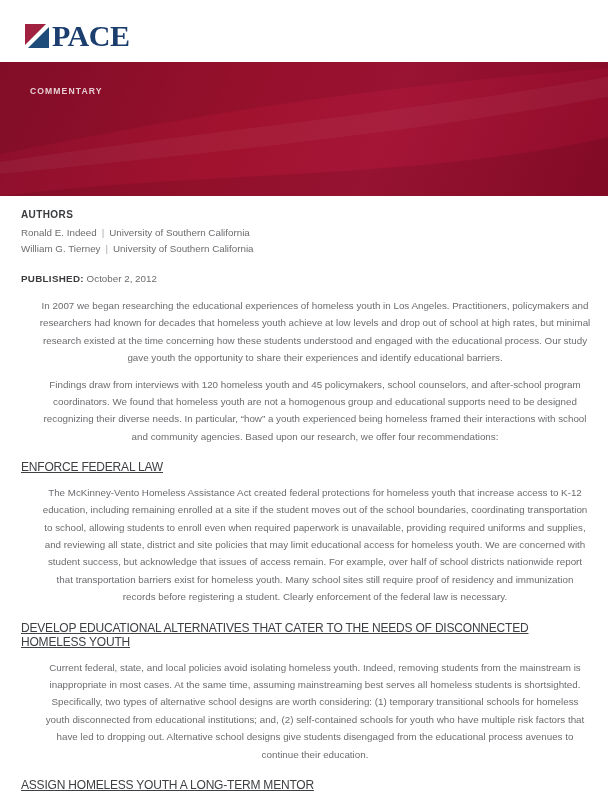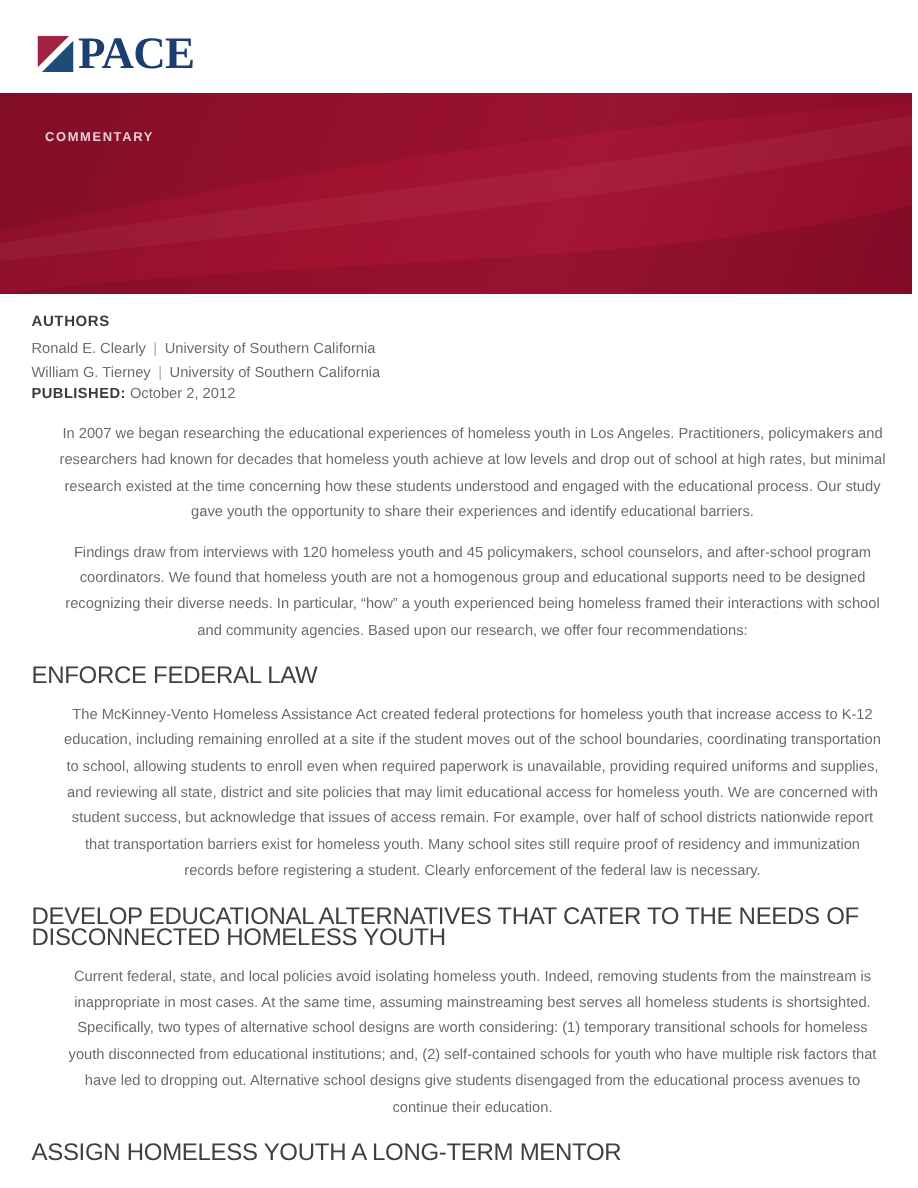--- a/index.html
+++ b/index.html
@@ -54,37 +54,38 @@
   }
   .authors-label{
     font-size:10px;font-weight:bold;color:#3A3B3E;
     letter-spacing:0.4px;margin:0 0 5px 0;
   }
   .author-line{
     font-size:9.8px;line-height:16px;color:#6B6C6F;
   }
   .author-sep{color:#A9AAAC;padding:0 5px;}
   .published-line{
-    margin-top:0;
+    margin-top:16px;
     font-size:9.8px;color:#6B6C6F;
   }
   .published-label{font-weight:bold;color:#3A3B3E;letter-spacing:0.3px;}
   .content p.body-p{
     font-size:9.8px;line-height:17.4px;
     color:#6B6C6F;
     margin:9px 0 9px 18px;
     text-align:center;
   }
   .content p.first-p{margin-top:13px;}
   .content h2.section-h{
-    font-size:16px;line-height:14.5px;
+    font-size:12px;line-height:14.5px;
     font-weight:normal;
     letter-spacing:-0.2px;
     color:#3F4043;
     margin:15px 0 4px 0;
+    text-decoration:underline;
   }
 </style>
 </head>
 <body>
 
 <div id="page">
 
   <div class="masthead">
     <svg class="logo-mark" viewBox="0 0 24 24" aria-hidden="true">
       <polygon points="0,0 21,0 0,21" fill="#A12240"></polygon>
@@ -100,21 +101,21 @@
       <path d="M0,134 C210,108 430,118 612,74 L612,134 Z" fill="rgba(0,0,0,0.09)"></path>
     </svg>
     <div class="kicker">COMMENTARY</div>
   </div>
 
   <div class="content">
 
     <div class="authors-label">AUTHORS</div>
 
     <div class="author-line">
-      <span>Ronald E. Clearly</span><span class="author-sep">|</span><span>University of Southern California</span>
+      <span>Ronald E. Indeed</span><span class="author-sep">|</span><span>University of Southern California</span>
     </div>
     <div class="author-line">
       <span>William G. Tierney</span><span class="author-sep">|</span><span>University of Southern California</span>
     </div>
 
     <div class="published-line">
       <span class="published-label">PUBLISHED:</span>
       <span>October 2, 2012</span>
     </div>
 

